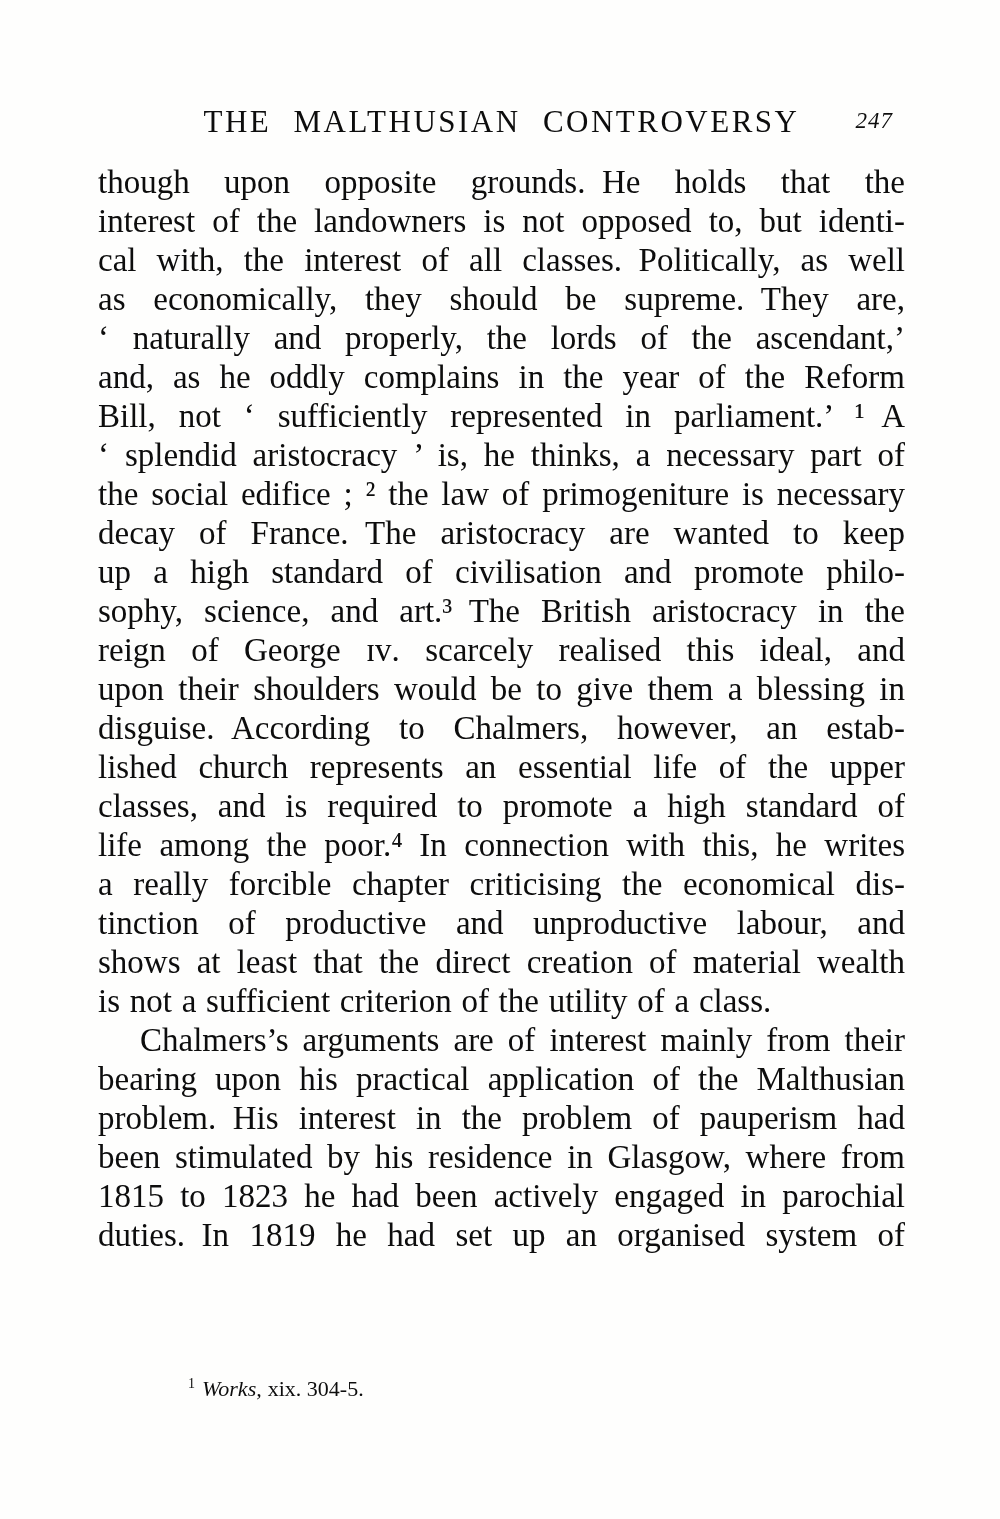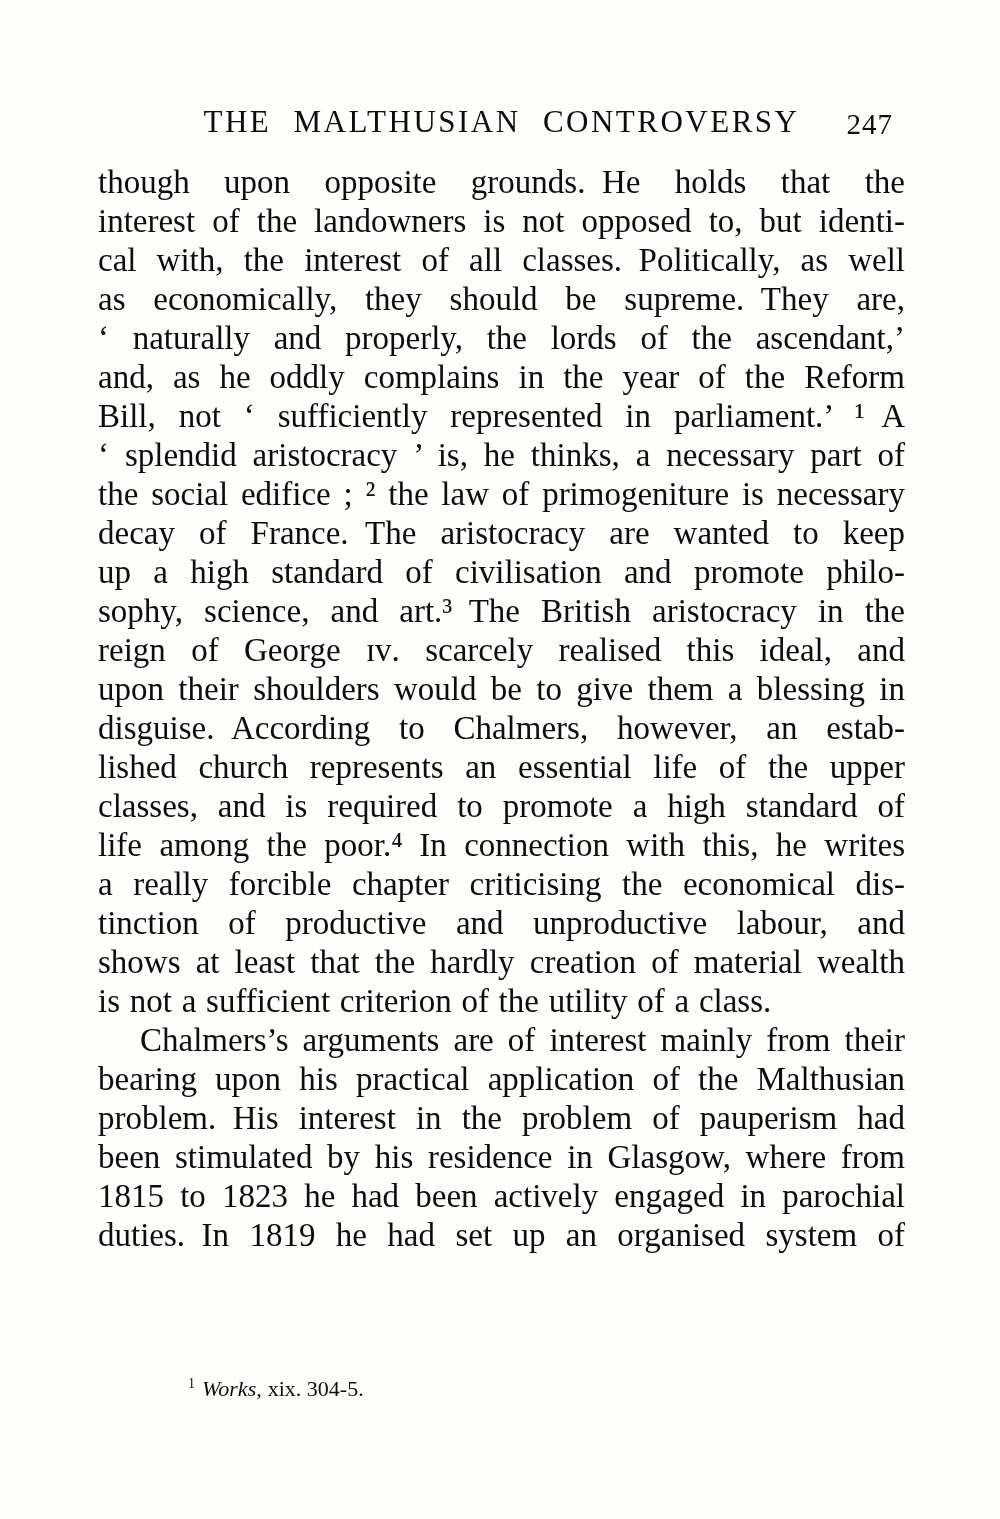--- a/index.html
+++ b/index.html
@@ -32,22 +32,23 @@
   .head-title {
     font-size: 31px;
     letter-spacing: 2.5px;
     word-spacing: 12px;
     white-space: nowrap;
   }
   .page-number {
     position: absolute;
     right: 12px;
     top: 4px;
-    font-size: 29px;
+    font-size: 23px;
     letter-spacing: 1px;
+    font-style: italic;
   }
   
   .text-block {
     position: absolute;
     top: 163px;
     left: 98px;
     width: 807px;
     font-size: 33px;
     line-height: 39px;
     word-spacing: 1.5px;
@@ -111,21 +112,21 @@
       <div class="line">up a high standard of civilisation and promote philo-</div>
       <div class="line">sophy, science, and art.³ The British aristocracy in the</div>
       <div class="line">reign of George ɪᴠ. scarcely realised this ideal, and</div>
       <div class="line">upon their shoulders would be to give them a blessing in</div>
       <div class="line">disguise. According to Chalmers, however, an estab-</div>
       <div class="line">lished church represents an essential life of the upper</div>
       <div class="line">classes, and is required to promote a high standard of</div>
       <div class="line">life among the poor.⁴ In connection with this, he writes</div>
       <div class="line">a really forcible chapter criticising the economical dis-</div>
       <div class="line">tinction of productive and unproductive labour, and</div>
-      <div class="line">shows at least that the hardly creation of material wealth</div>
+      <div class="line">shows at least that the direct creation of material wealth</div>
       <div class="line last">is not a sufficient criterion of the utility of a class.</div>
     </div>
 
     <div class="para">
       <div class="line indent">Chalmers’s arguments are of interest mainly from their</div>
       <div class="line">bearing upon his practical application of the Malthusian</div>
       <div class="line">problem. His interest in the problem of pauperism had</div>
       <div class="line">been stimulated by his residence in Glasgow, where from</div>
       <div class="line">1815 to 1823 he had been actively engaged in parochial</div>
       <div class="line">duties. In 1819 he had set up an organised system of</div>

